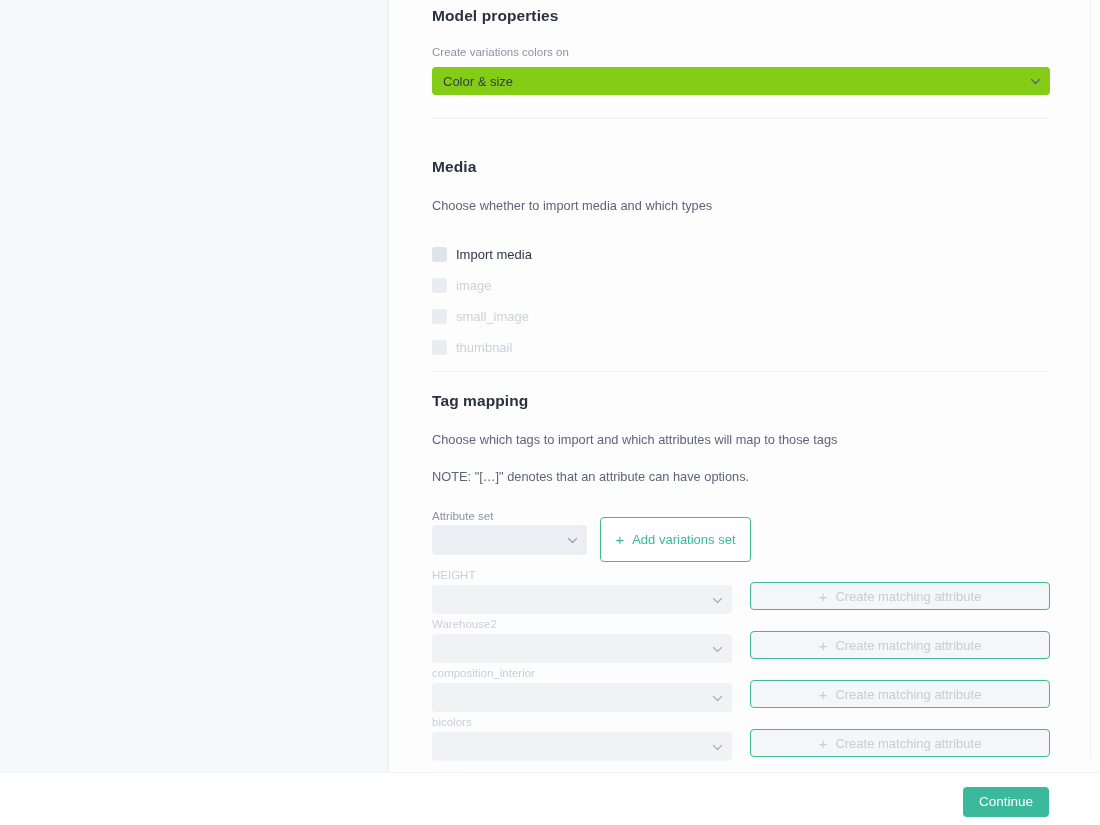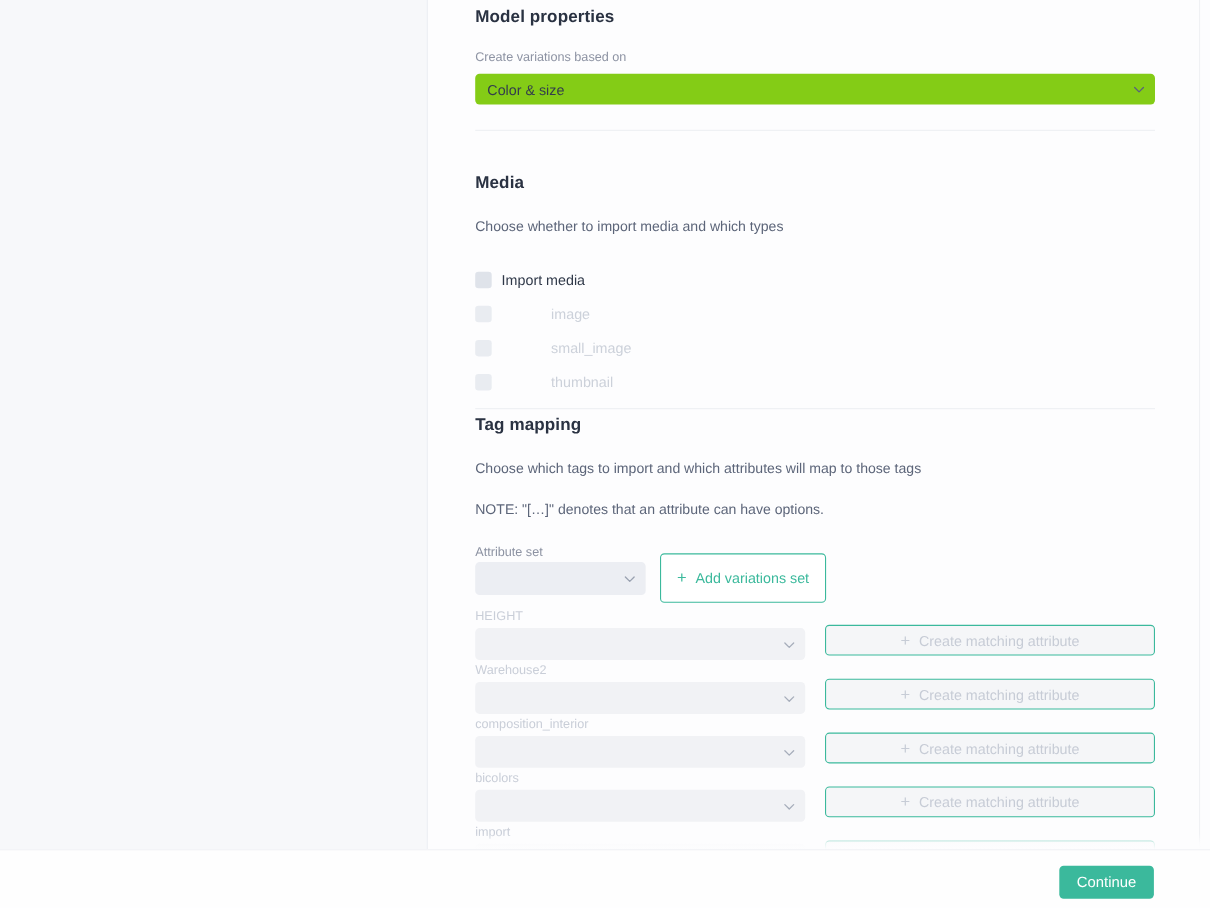--- a/index.html
+++ b/index.html
@@ -165,21 +165,21 @@
     position: relative;
   }
   .cb.checked { background: #3bbf9e; }
   .cb.checked svg {
     position: absolute;
     left: 2px; top: 3px;
   }
   .cb.dim { background: #e9ecf1; }
 
   .check-label { font-size: 13px; color: #2f3848; }
-  .check-label.dim { color: #ccd1da; margin-left: 45px; }
+  .check-label.dim { color: #ccd1da; }
 
   
   .divider {
     height: 1px;
     background: #eef0f3;
     width: 100%;
   }
 
   
   .btn-outline {
@@ -244,21 +244,21 @@
   <div class="left-panel"></div>
 
   <div class="content-viewport">
     <div class="content-inner">
 
       <div class="blk" style="left:43px; top:7px; width:618px;">
         <h2 class="section-title">Model properties</h2>
 
         <div style="height:19px;"></div>
 
-        <div class="field-label">Create variations based on</div>
+        <div class="field-label">Create variations colors on</div>
 
         <div style="height:7px;"></div>
 
         <div class="select">
           <span>Color &amp; size</span>
           <span class="chev">
             <svg width="11" height="11" viewBox="0 0 11 11">
                 <path d="M1.5 3.5 L5.5 7.5 L9.5 3.5" fill="none" stroke="#59637a" stroke-width="1.2" stroke-linecap="round" stroke-linejoin="round"></path>
               </svg>
           </span>
@@ -303,21 +303,21 @@
 
         <div class="check-row">
           <span class="cb dim"></span>
           <span class="check-label dim">thumbnail</span>
         </div>
 
         <div style="height:14px;"></div>
         <div class="divider"></div>
       </div>
 
-      <div class="blk" style="left:43px; top:378px; width:618px;">
+      <div class="blk" style="left:43px; top:392px; width:618px;">
         <h2 class="section-title">Tag mapping</h2>
 
         <div style="height:21px;"></div>
 
         <div class="section-desc">Choose which tags to import and which attributes will map to those tags</div>
 
         <div style="height:19px;"></div>
 
         <div class="note-text">NOTE: "[…]" denotes that an attribute can have options.</div>
 

